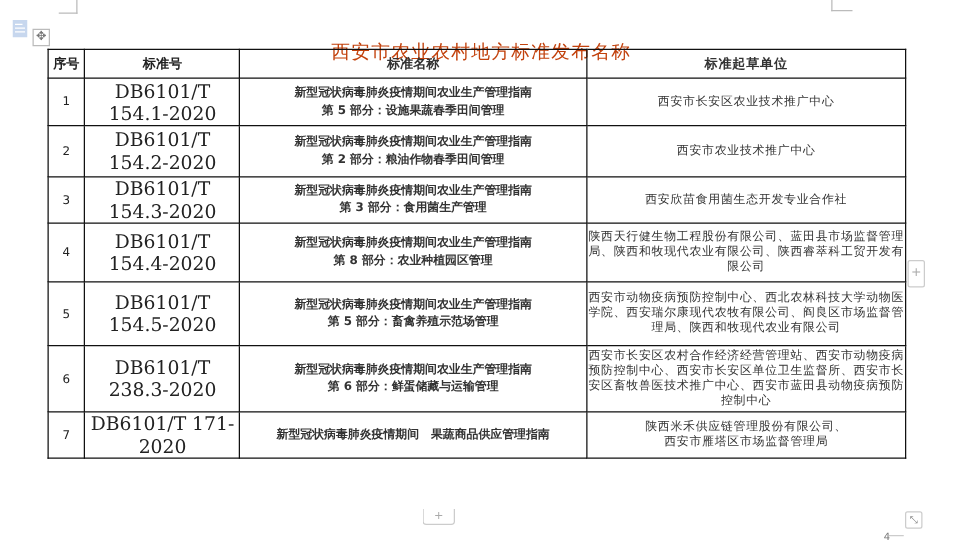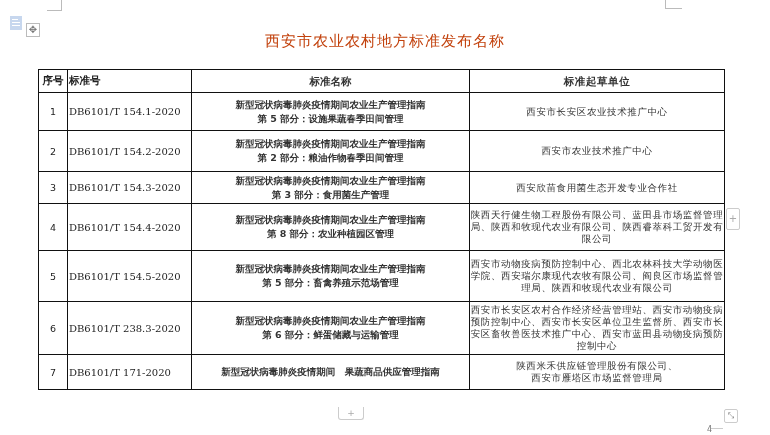--- a/index.html
+++ b/index.html
@@ -7,29 +7,29 @@
          font-family: "DejaVu Sans", sans-serif; color:#222; }
   .corner-mark { position:absolute; border-color:#bbb; border-style:solid; width:14px; height:10px; }
   .corner-tl { left:47px; top:0px; border-width:0 1px 1px 0; }
   .corner-top-right { left:665px; top:0; border-width:0 0 1px 1px; width:16px; height:8px; }
   .doc-icon { position:absolute; left:10px; top:16px; width:12px; height:14px; }
   .move-handle { position:absolute; left:26px; top:23px; width:12px; height:12px;
       border:1px solid #bbb; background:#fff; font-size:10px; line-height:12px; text-align:center; color:#777; }
   .title { position:absolute; left:0; width:770px; top:12px; text-align:center;
       font-size:15px; color:#c2410c; letter-spacing:1px;margin-top:20px; }
   table.std { position:absolute; left:38px; top:39px; border-collapse:collapse;
-      font-size:9.5px; table-layout:fixed;margin-top:30px; }
+      font-size:9.5px; table-layout:fixed; }
   table.std td, table.std th { border:1.5px solid #111; padding:0; vertical-align:middle; }
   table.std th { font-weight:bold; height:22px; font-size:10.5px; }
   .c-seq { width:28px; text-align:center; }
-  .c-code { width:122px; text-align:left; padding-left:1px !important; font-family:"DejaVu Serif", serif; font-size:10px; }
+  .c-code { width:122px; text-align:center; padding-left:1px !important; font-family:"DejaVu Serif", serif; font-size:15px; }
   .c-name { width:277px; text-align:center; line-height:14px; color:#333;font-weight:bold; }
   .c-unit { width:254px; text-align:center; line-height:12px; color:#333; letter-spacing:0.6px; }
   .c-unit.center { text-align:center; }
-  th.c-code { text-align:left; font-family:Liberation Mono, monospace; font-size:10.5px; }
+  th.c-code { text-align:center; font-family:Liberation Mono, monospace; font-size:10.5px; }
   .add-col { position:absolute; left:726px; top:208px; width:12px; height:20px;
       border:1px solid #ccc; border-radius:2px; font-size:10px; color:#aaa; text-align:center; line-height:20px; background:#fff; }
   .add-row { position:absolute; left:338px; top:407px; width:24px; height:12px;
       border:1px solid #ccc; border-top:none; border-radius:0 0 3px 3px; font-size:9px; color:#aaa; text-align:center; line-height:12px; background:#fff; }
   .resize-handle { position:absolute; left:724px; top:409px; width:12px; height:12px;
       border:1px solid #ccc; border-radius:2px; font-size:8px; color:#777; text-align:center; line-height:12px; background:#fff; }
   .page-num { position:absolute; left:707px; top:425px; font-size:8px; color:#777; }
   .page-mark { position:absolute; left:711px; top:428px; width:12px; height:1px; background:#ccc; }
 </style>
 </head>

